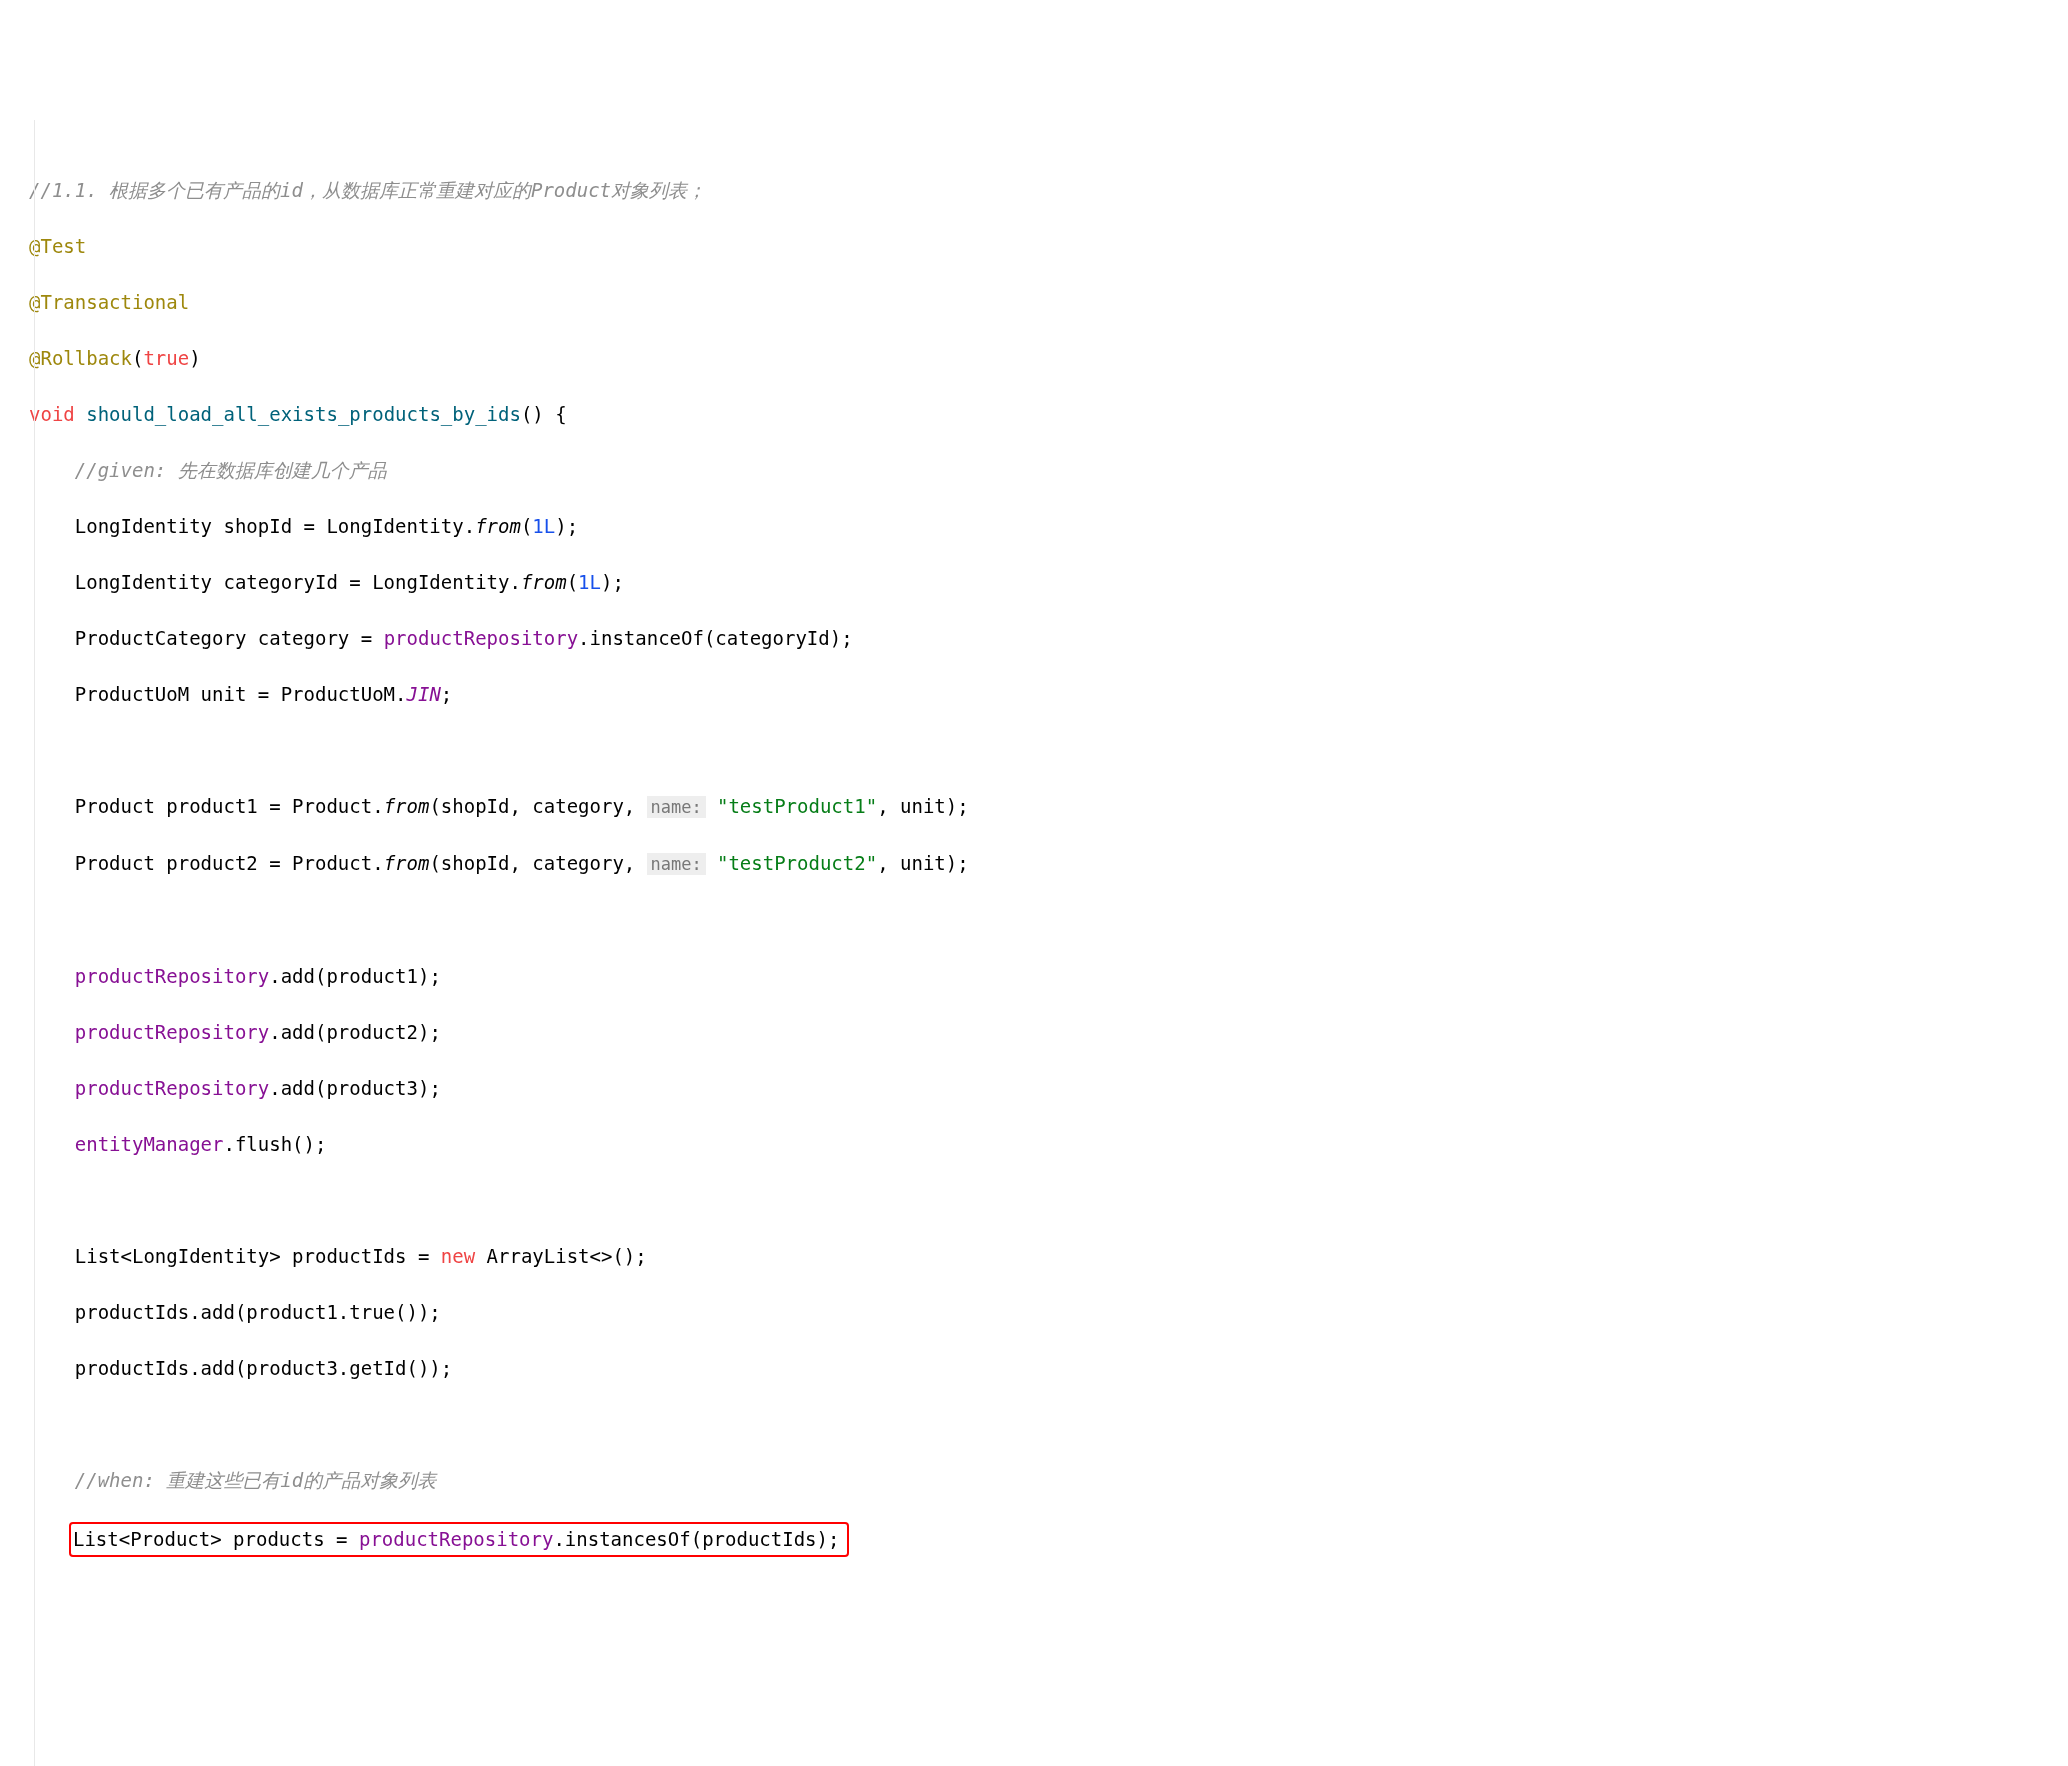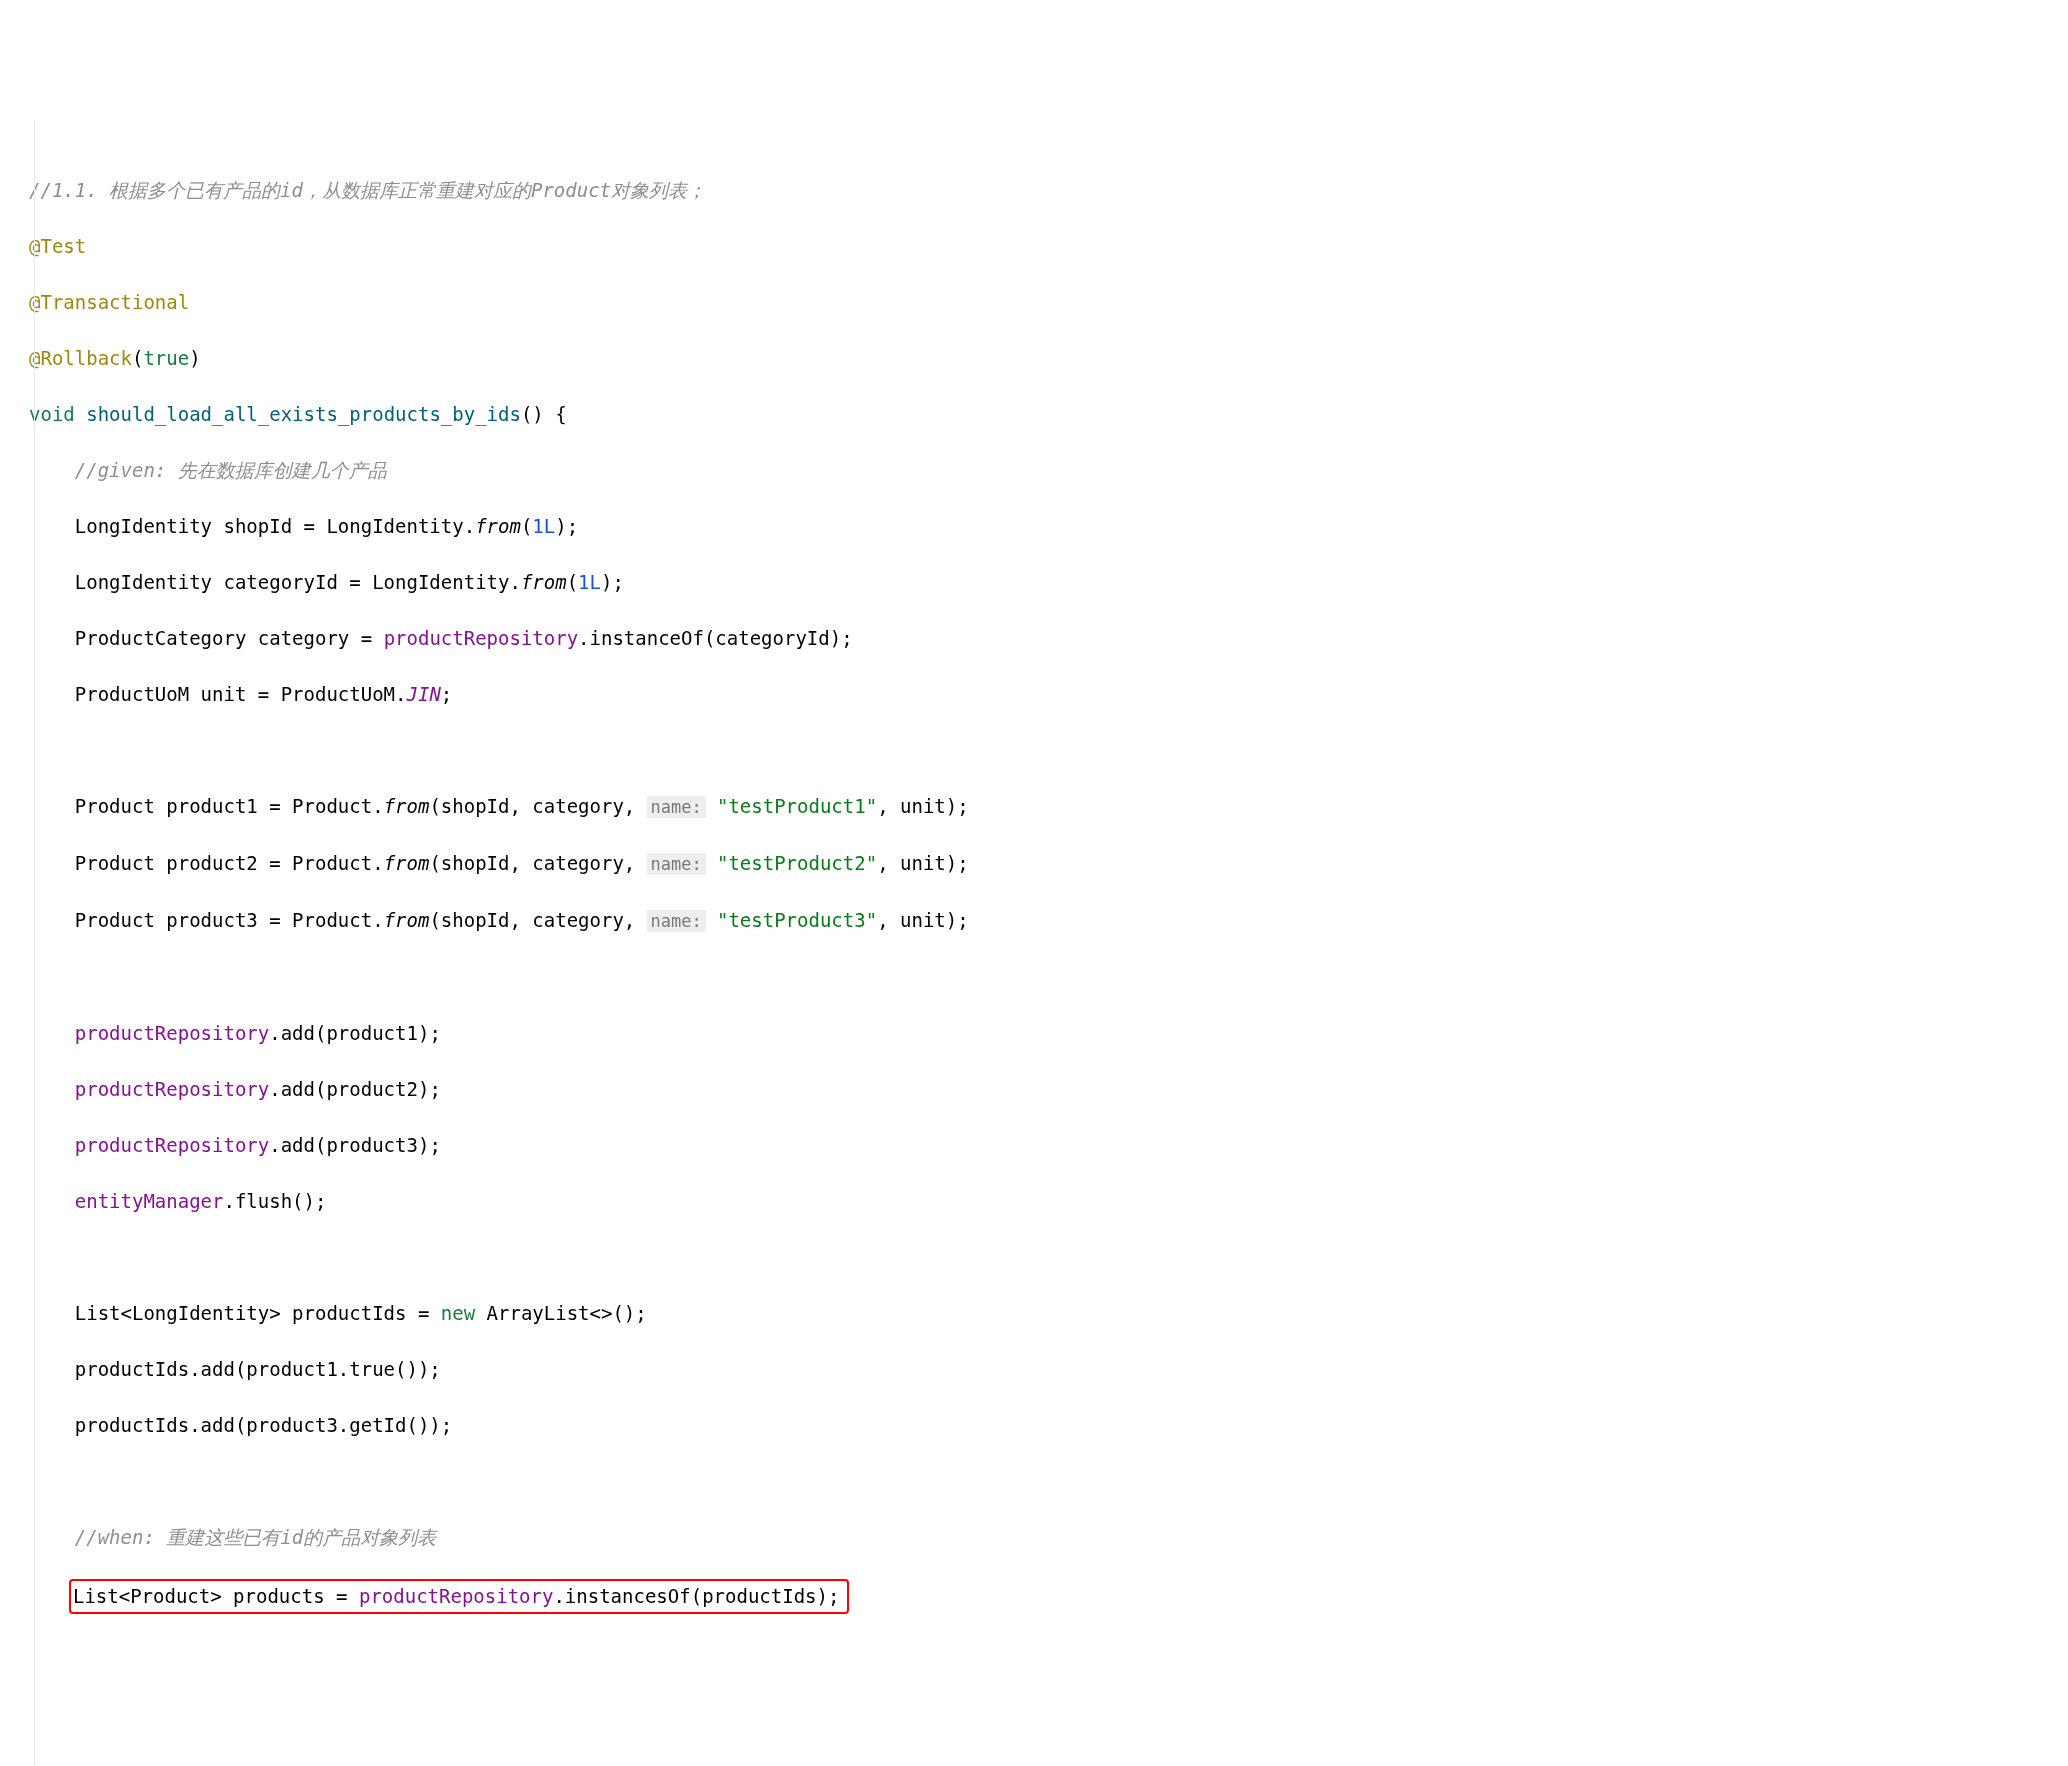--- a/index.html
+++ b/index.html
@@ -19,21 +19,21 @@
     .code-container {
       position: relative;
       padding-left: 29px;
     }
     .line {
       display: block;
       min-height: 28px;
     }
     .comment { color: #8e8e8e; font-style: italic; }
     .annotation { color: #9e880d; }
-    .keyword { color: #15803d; }
+    .keyword { color: #ef4444; }
     .method-decl { color: #00627a; }
     .number { color: #1750eb; }
     .string { color: #067d17; }
     .field { color: #871094; }
     .static-field { color: #871094; font-style: italic; }
     .static-method { font-style: italic; }
     .param-hint {
       background: #eeeeee;
       color: #787878;
       font-style: normal;
@@ -70,21 +70,20 @@
 <span class="line"><span class="annotation">@Rollback</span><span>(</span><span class="keyword">true</span><span>)</span></span>
 <span class="line"><span class="keyword">void</span> <span class="method-decl">should_load_all_exists_products_by_ids</span><span>() {</span></span>
 <span class="line">    <span class="comment">//given: 先在数据库创建几个产品</span></span>
 <span class="line">    <span>LongIdentity shopId = LongIdentity.</span><span class="static-method">from</span><span>(</span><span class="number">1L</span><span>);</span></span>
 <span class="line">    <span>LongIdentity categoryId = LongIdentity.</span><span class="static-method">from</span><span>(</span><span class="number">1L</span><span>);</span></span>
 <span class="line">    <span>ProductCategory category = </span><span class="field">productRepository</span><span>.instanceOf(categoryId);</span></span>
 <span class="line">    <span>ProductUoM unit = ProductUoM.</span><span class="static-field">JIN</span><span>;</span></span>
 <span class="line"> </span>
 <span class="line">    <span>Product product1 = Product.</span><span class="static-method">from</span><span>(shopId, category, </span><span class="param-hint">name:</span><span> </span><span class="string">"testProduct1"</span><span>, unit);</span></span>
 <span class="line">    <span>Product product2 = Product.</span><span class="static-method">from</span><span>(shopId, category, </span><span class="param-hint">name:</span><span> </span><span class="string">"testProduct2"</span><span>, unit);</span></span>
-<span class="line">    <span>Product product3 = Product.</span><span class="static-method">from</span><span>(shopId, category, </span><span class="param-hint">name:</span><span> </span><span class="string">"testProduct3"</span><span>, unit);</span></span>
 <span class="line"> </span>
 <span class="line">    <span class="field">productRepository</span><span>.add(product1);</span></span>
 <span class="line">    <span class="field">productRepository</span><span>.add(product2);</span></span>
 <span class="line">    <span class="field">productRepository</span><span>.add(product3);</span></span>
 <span class="line">    <span class="field">entityManager</span><span>.flush();</span></span>
 <span class="line"> </span>
 <span class="line">    <span>List&lt;LongIdentity&gt; productIds = </span><span class="keyword">new</span><span> ArrayList&lt;&gt;();</span></span>
 <span class="line">    <span>productIds.add(product1.true());</span></span>
 <span class="line">    <span>productIds.add(product3.getId());</span></span>
 <span class="line"> </span>

